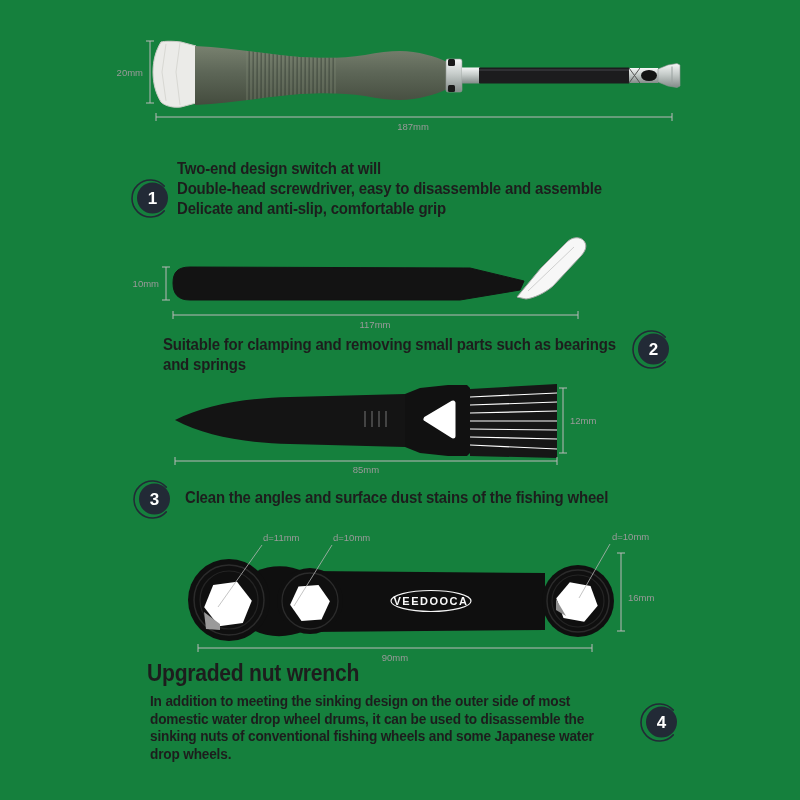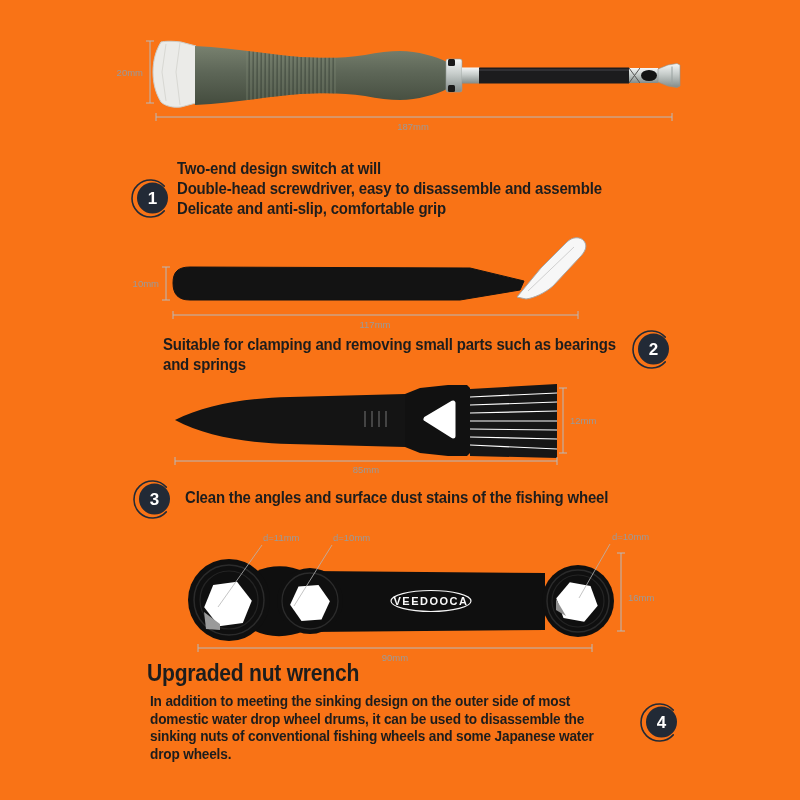--- a/index.html
+++ b/index.html
@@ -1,17 +1,17 @@
 <!DOCTYPE html>
 <html style="--badge-color: #222a36; --text-color: #1d1d1d; --dim-color: #9a9a9a; --handle-olive: #5d6657;"><head>
 <meta charset="utf-8">
 <style>
   html,body { margin:0; padding:0; background:#fff; }
   #canvas {
-    position:relative; width:800px; height:800px; background:#f97316;
+    position:relative; width:800px; height:800px; background:#15803d;
     font-family:"Liberation Sans", sans-serif; overflow:hidden;
   }
   #art { position:absolute; left:0; top:0; }
   .dim { fill:var(--dim-color,#9a9a9a); font-size:9.5px; font-family:"Liberation Sans",sans-serif; }
   .dimline { stroke:#b9b9b9; stroke-width:1; }
   .feature {
     position:absolute; color:var(--text-color,#1d1d1d); font-weight:700;
     letter-spacing:-0.2px; transform:scaleX(0.88); transform-origin:left top;
     white-space:nowrap;
   }

